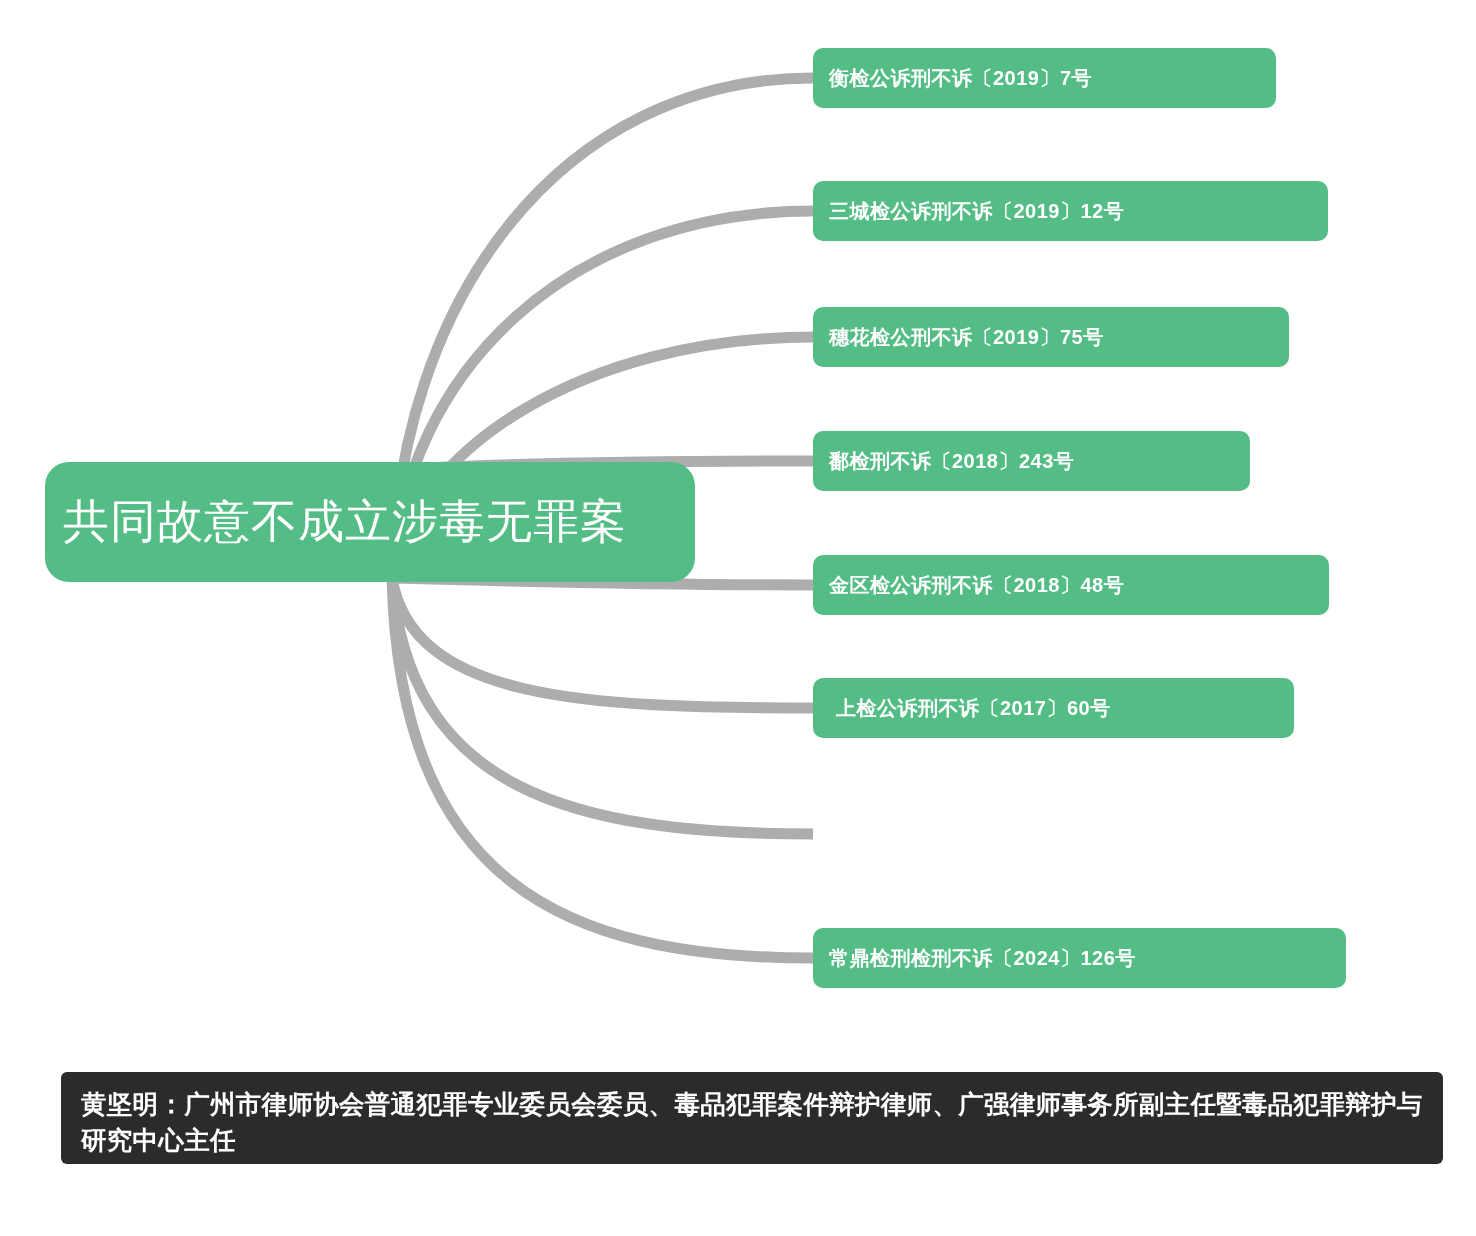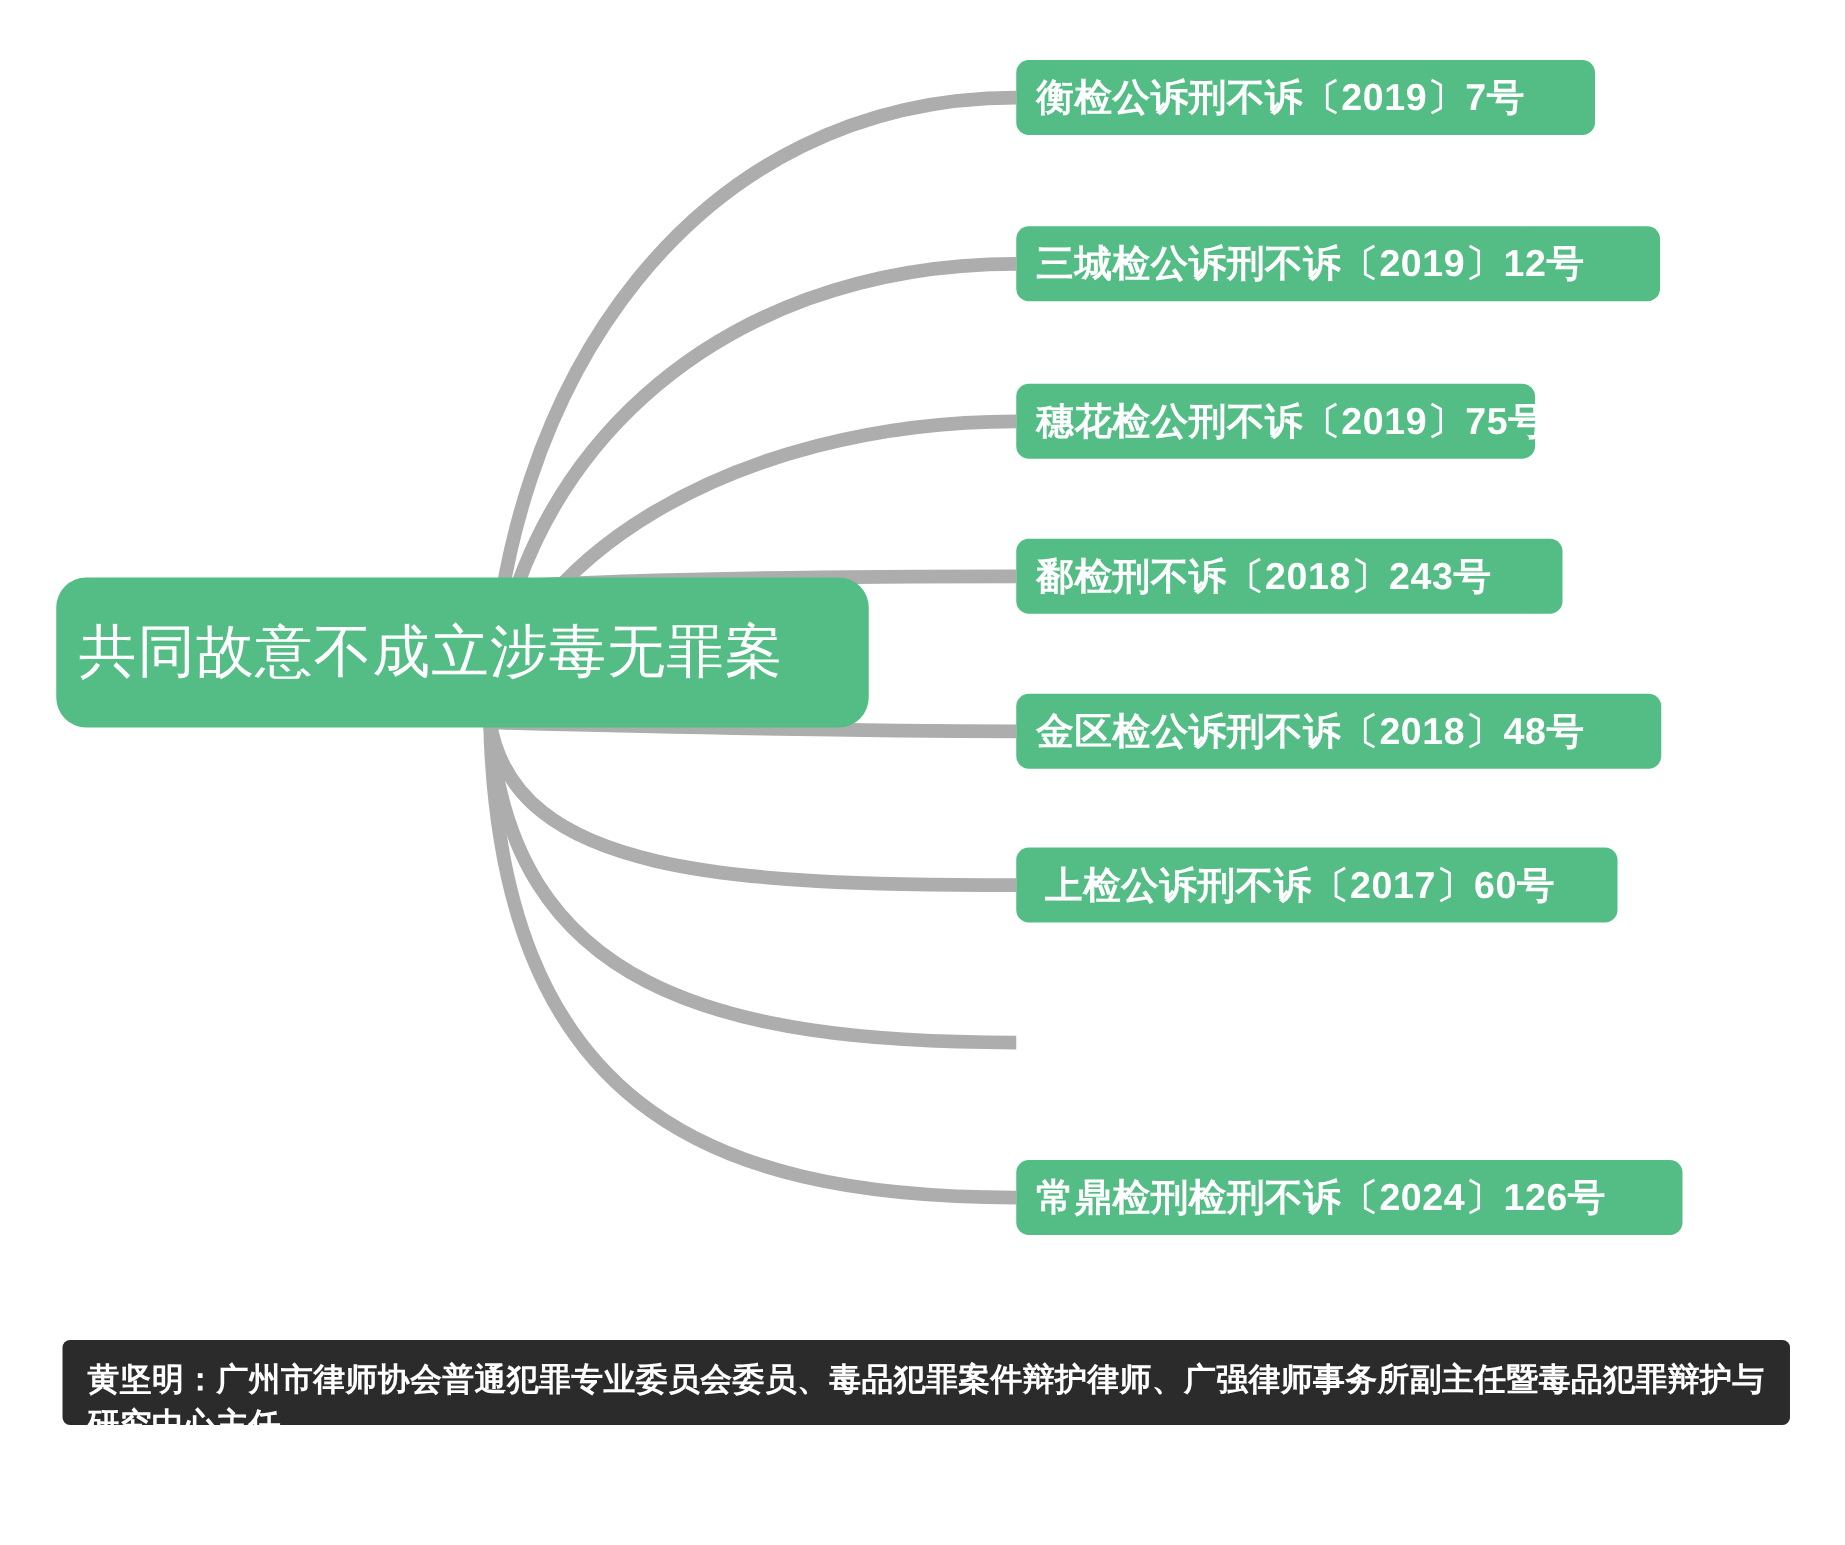--- a/index.html
+++ b/index.html
@@ -37,54 +37,54 @@
     border-radius: 10px;
     color: #ffffff;
     display: flex;
     align-items: center;
     z-index: 2;
     white-space: nowrap;
   }
   .leaf-node {
     height: 60px;
     padding: 0 16px;
-    font-size: 30px;
+    font-size: 20px;
     font-weight: bold;
     letter-spacing: 0.5px;
   }
   #root-node {
     left: 45px;
     top: 462px;
     width: 650px;
     height: 120px;
     padding: 0 18px;
     border-radius: 24px;
     font-size: 46px;
     font-weight: normal;
     letter-spacing: 1px;
   }
 
   
   .leaf-node { left: 813px; }
   #leaf-0 { top: 48px;  width: 463px; }
   #leaf-1 { top: 181px; width: 515px; }
-  #leaf-2 { top: 307px; width: 415px; }
+  #leaf-2 { top: 307px; width: 476px; }
   #leaf-3 { top: 431px; width: 437px; }
   #leaf-4 { top: 555px; width: 516px; }
   #leaf-5 { top: 678px; width: 481px; padding-left: 23px; }
   #leaf-6 { top: 804px; width: 513px; }
   #leaf-7 { top: 928px; width: 533px; }
 
   
   #footer-banner {
     position: absolute;
-    left: 50px;
+    left: 61px;
     top: 1072px;
     width: 1382px;
-    height: 68px;
+    height: 92px;
     box-sizing: border-box;
     background: #2b2b2b;
     border-radius: 6px;
     padding: 14px 20px 0 20px;
     z-index: 3;
   }
   #footer-text {
     color: #ffffff;
     font-size: 25.5px;
     font-weight: bold;

